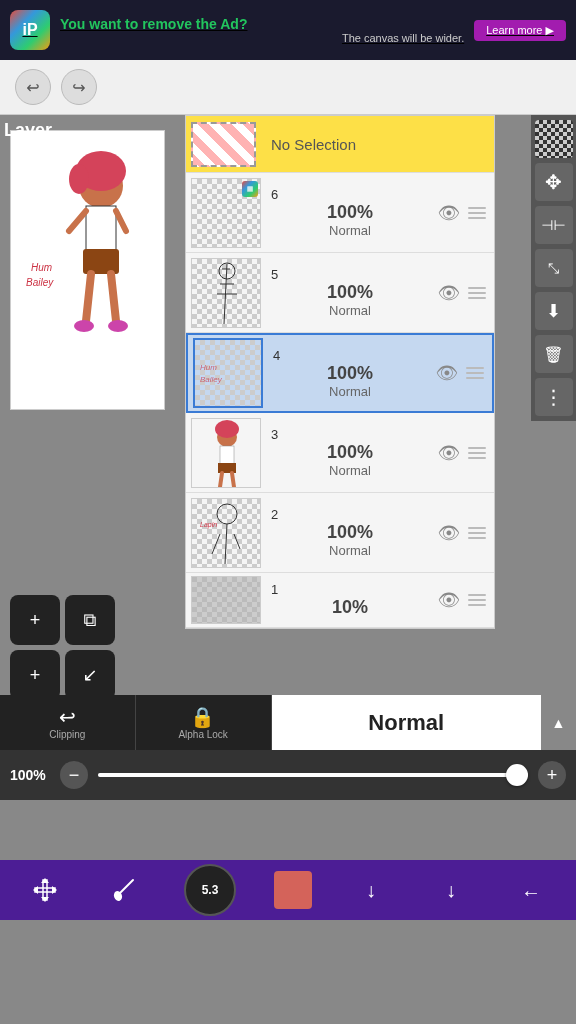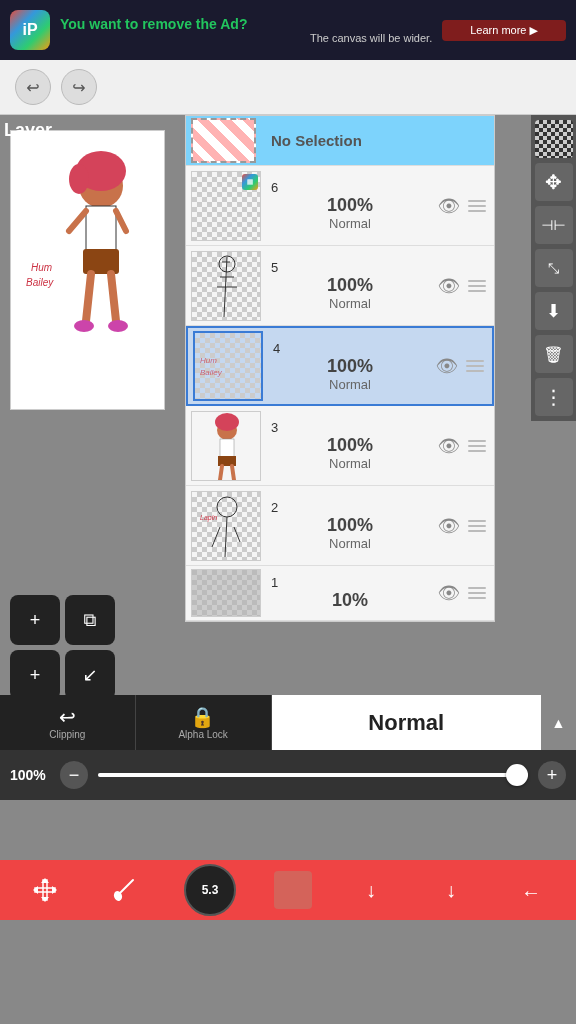--- a/index.html
+++ b/index.html
@@ -14,20 +14,21 @@
 
     
     #ad-banner {
       width: 100%;
       height: 60px;
       background: #1a1a2e;
       display: flex;
       align-items: center;
       padding: 0 10px;
       gap: 10px;
+      text-decoration: underline;
     }
     #ad-icon {
       width: 40px;
       height: 40px;
       background: linear-gradient(135deg, #e74c3c, #3498db, #2ecc71, #f39c12);
       border-radius: 8px;
       display: flex;
       align-items: center;
       justify-content: center;
       font-size: 16px;
@@ -42,25 +43,25 @@
       color: #22c55e;
       font-size: 14px;
       font-weight: bold;
     }
     #ad-sub {
       color: #ccc;
       font-size: 11px;
       text-align: right;
     }
     #ad-btn {
-      background: #7f1d1d;
+      background: #a21caf;
       color: white;
       border: none;
       border-radius: 4px;
-      padding: 4px 28px;
+      padding: 4px 12px;
       font-size: 11px;
       cursor: pointer;
       white-space: nowrap;
     }
 
     
     #main-area {
       width: 100%;
       height: 800px;
       background: #888;
@@ -156,23 +157,22 @@
       display: flex;
       align-items: center;
       border-bottom: 1px solid #ddd;
       background: #f5f5f5;
       height: 80px;
     }
     .layer-row.selected {
       background: #c5d8f0;
     }
     .layer-row.no-selection {
-      height: 50px;
-      background: #7dd3fc;
-      font-weight: bold;
+      height: 57px;
+      background: #fde047;
     }
 
     .layer-thumb {
       width: 70px;
       height: 70px;
       flex-shrink: 0;
       margin: 5px;
       border: 1px solid #ccc;
       overflow: hidden;
       position: relative;
@@ -407,21 +407,21 @@
       justify-content: center;
       color: white;
       font-size: 18px;
       cursor: pointer;
     }
 
     
     #tools-bar {
       width: 100%;
       height: 60px;
-      background: #ef4444;
+      background: #4c1d95;
       display: flex;
       align-items: center;
       justify-content: space-around;
       padding: 0 5px;
     }
     .tool-btn {
       width: 42px;
       height: 42px;
       display: flex;
       align-items: center;

